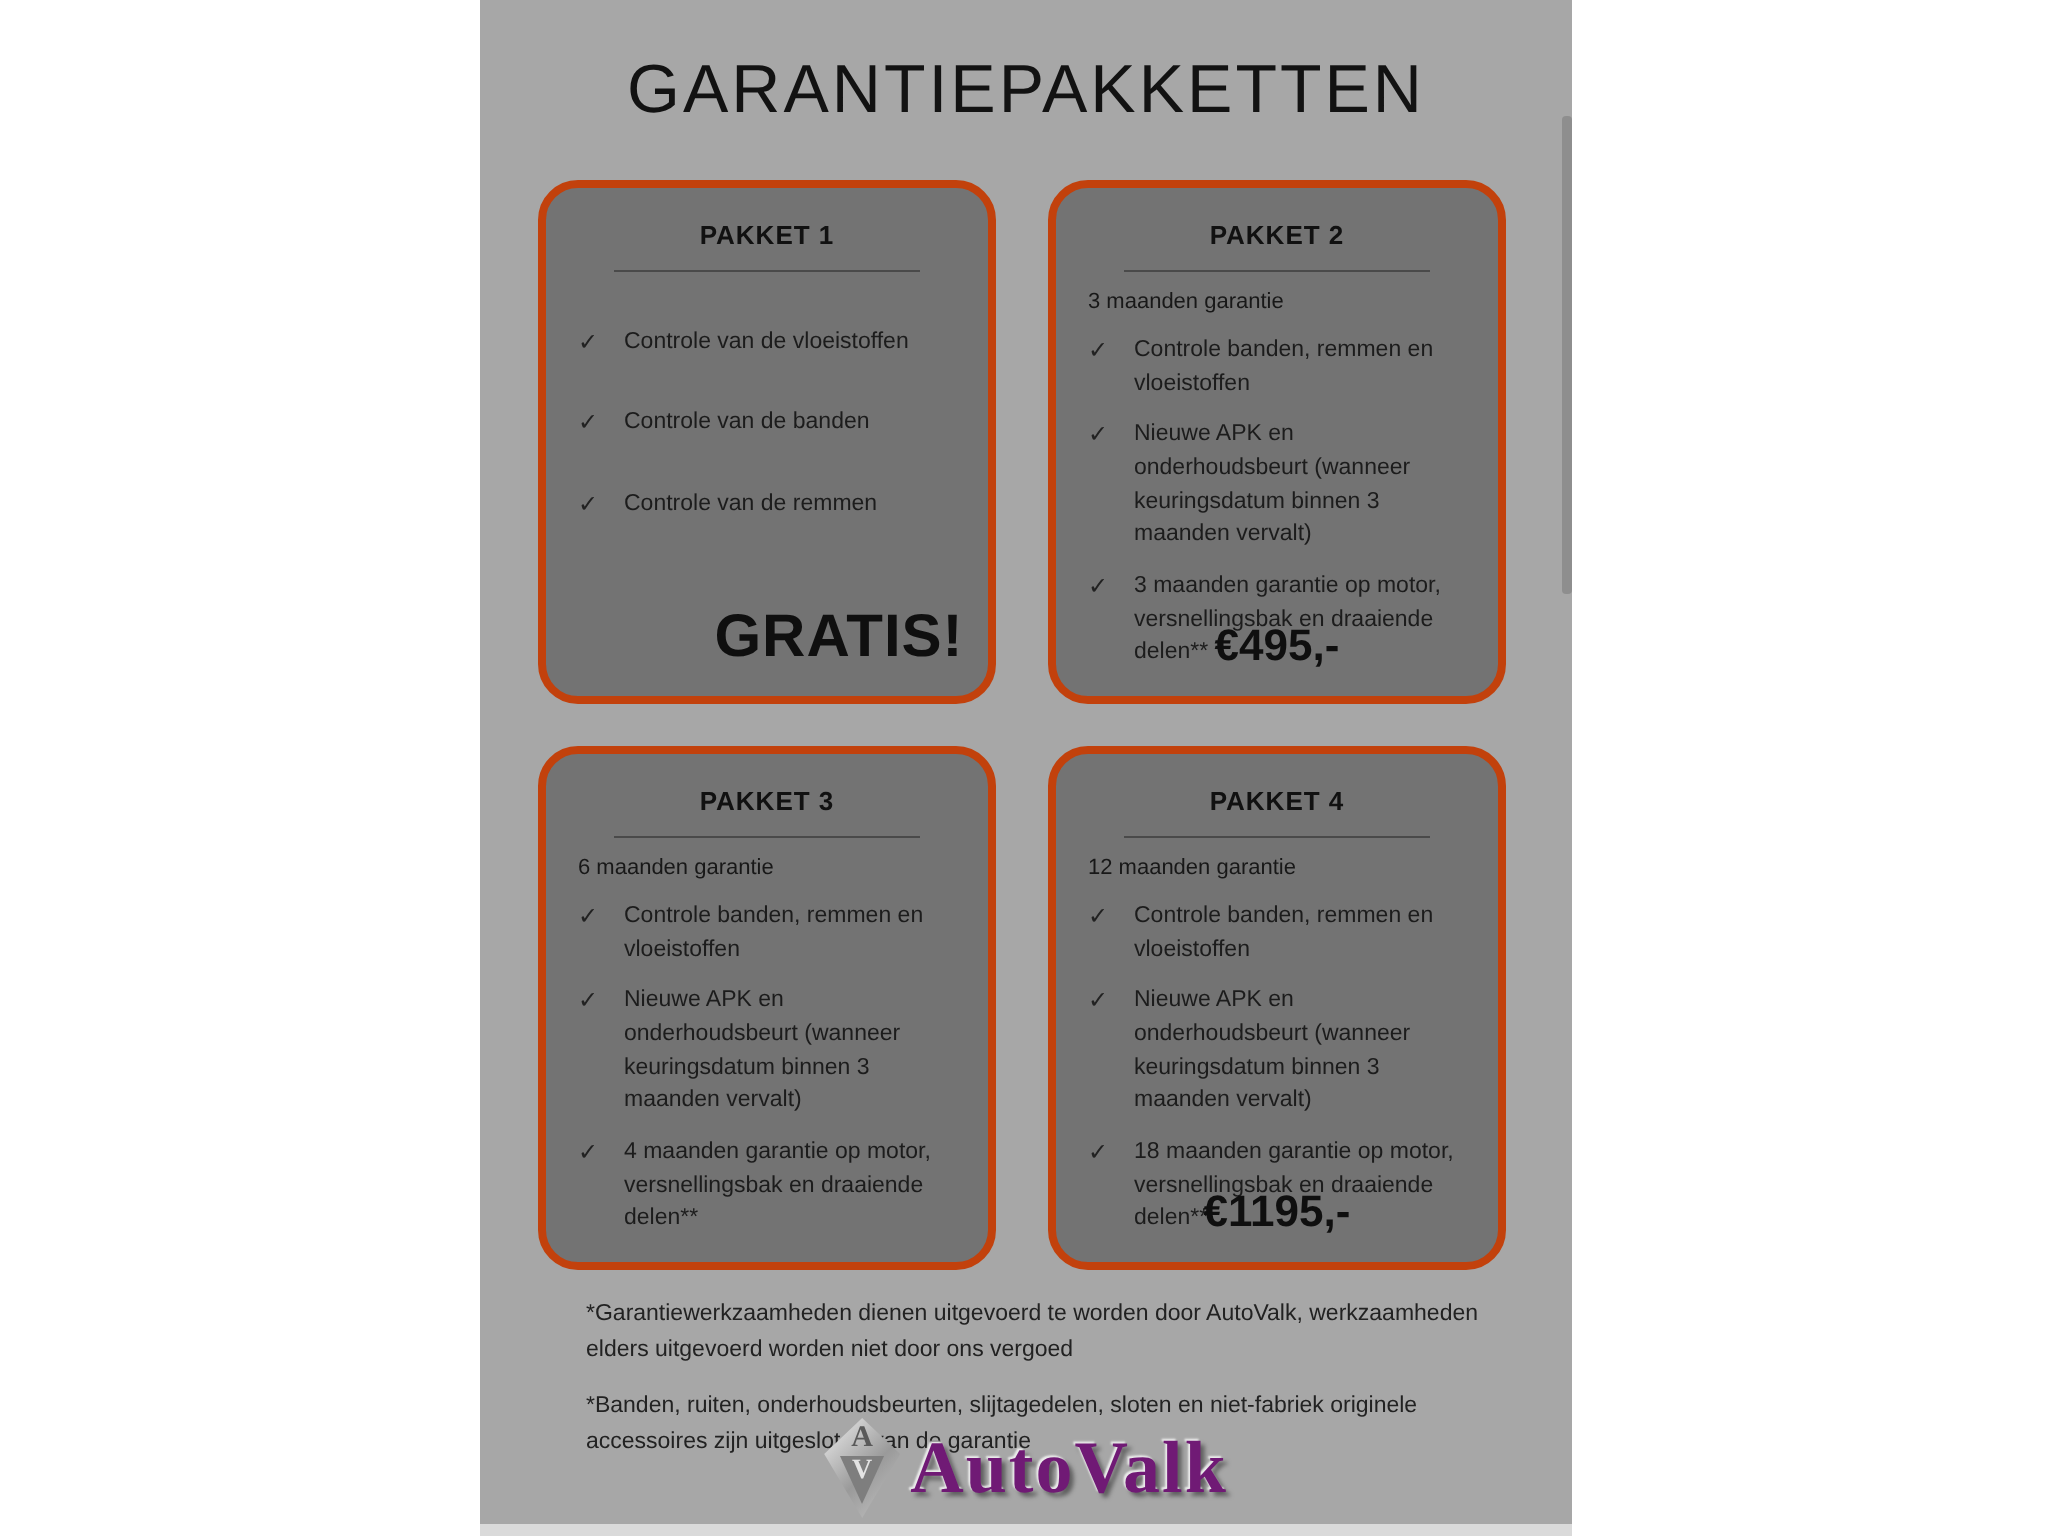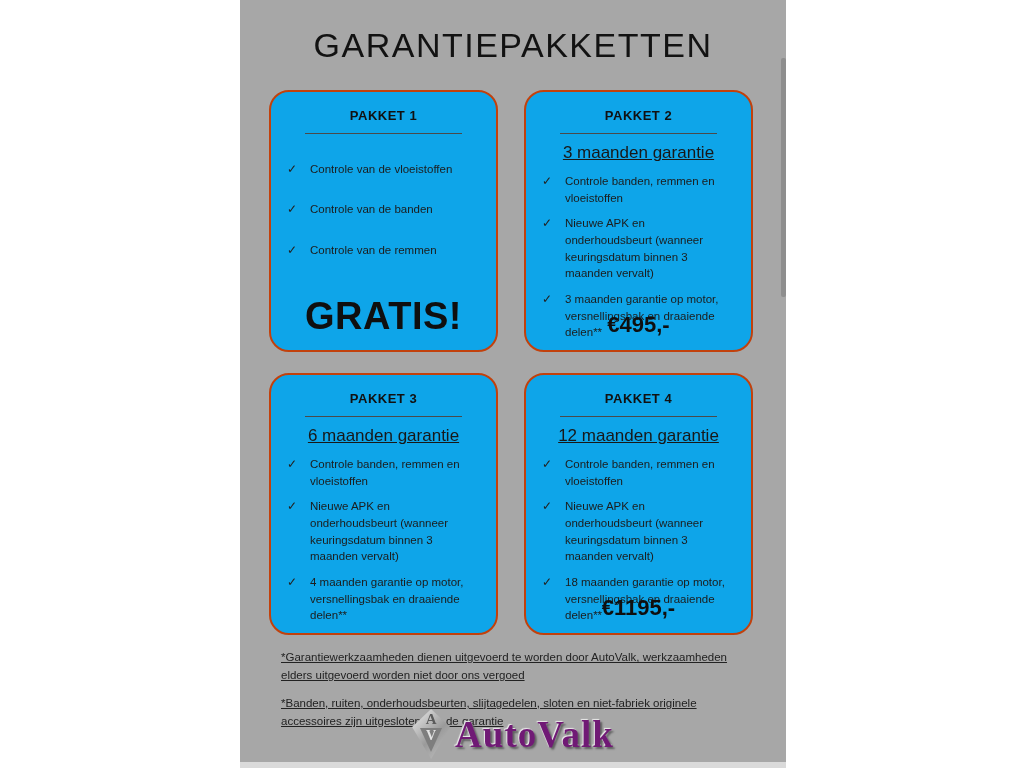--- a/index.html
+++ b/index.html
@@ -29,51 +29,51 @@
     margin:0; text-align:center;
     font-size:34px; font-weight:400; letter-spacing:1.5px; color:#121212;
   }
   .cards {
     position:absolute; left:29px; top:90px; width:488px;
     display:grid; grid-template-columns:229px 229px;
     column-gap:26px; row-gap:21px;
   }
   .card {
     position:relative; height:262px; box-sizing:border-box;
-    background:#0ea5e9;
-    border:2px solid #c2410c;
+    background:#737373;
+    border:4px solid #c2410c;
     border-radius:20px;
     padding:12px 16px 0 16px;
   }
   .card-head {
     text-align:center; font-weight:700; font-size:13px;
     letter-spacing:.5px; color:#111111; margin-top:4px;
   }
   .divider { height:1px; background:#4a4a4a; margin:10px 18px 0 18px; }
   .subtitle {
-    text-align:center; font-size:17px; color:#181818; margin-top:9px;text-decoration:underline;
+    text-align:left; font-size:11px; color:#181818; margin-top:9px;
   }
   .items { list-style:none; margin:10px 0 0 0; padding:0; }
   .item {
     display:flex; gap:9px; font-size:11.5px; line-height:1.45;
     color:#1c1c1c; margin-bottom:9px;
   }
   .check { flex:0 0 14px; font-size:12px; color:#222; }
   .card.simple .items { margin-top:27px; }
   .card.simple .item { margin-bottom:23px; }
   .price {
     position:absolute; bottom:12px; left:0; width:100%;
     text-align:center; font-weight:700; font-size:22px; color:#0f0f0f;
   }
-  .card.simple .price { font-size:38px; letter-spacing:.5px; }
+  .card.simple .price { font-size:30px; letter-spacing:.5px;padding-left:36px; }
   .footnotes {
     position:absolute; left:37px; top:648px; width:478px;
     font-size:11.5px; line-height:1.6; color:#222222;
   }
-  .footnote { margin:0 0 9px 4px;text-decoration:underline; }
+  .footnote { margin:0 0 9px 16px; }
   .logo {
     position:absolute; left:0; top:704px; width:100%; height:60px;
     display:flex; justify-content:center; align-items:center; gap:5px;
   }
   .diamond { position:relative; width:38px; height:50px; }
   .diamond-shape {
     position:absolute; left:0; top:0; width:38px; height:50px;
     clip-path:polygon(50% 0, 100% 36%, 50% 100%, 0 36%);
     background:linear-gradient(135deg, #efefef 0%, #9a9a9a 55%, #c6c6c6 100%);
   }

